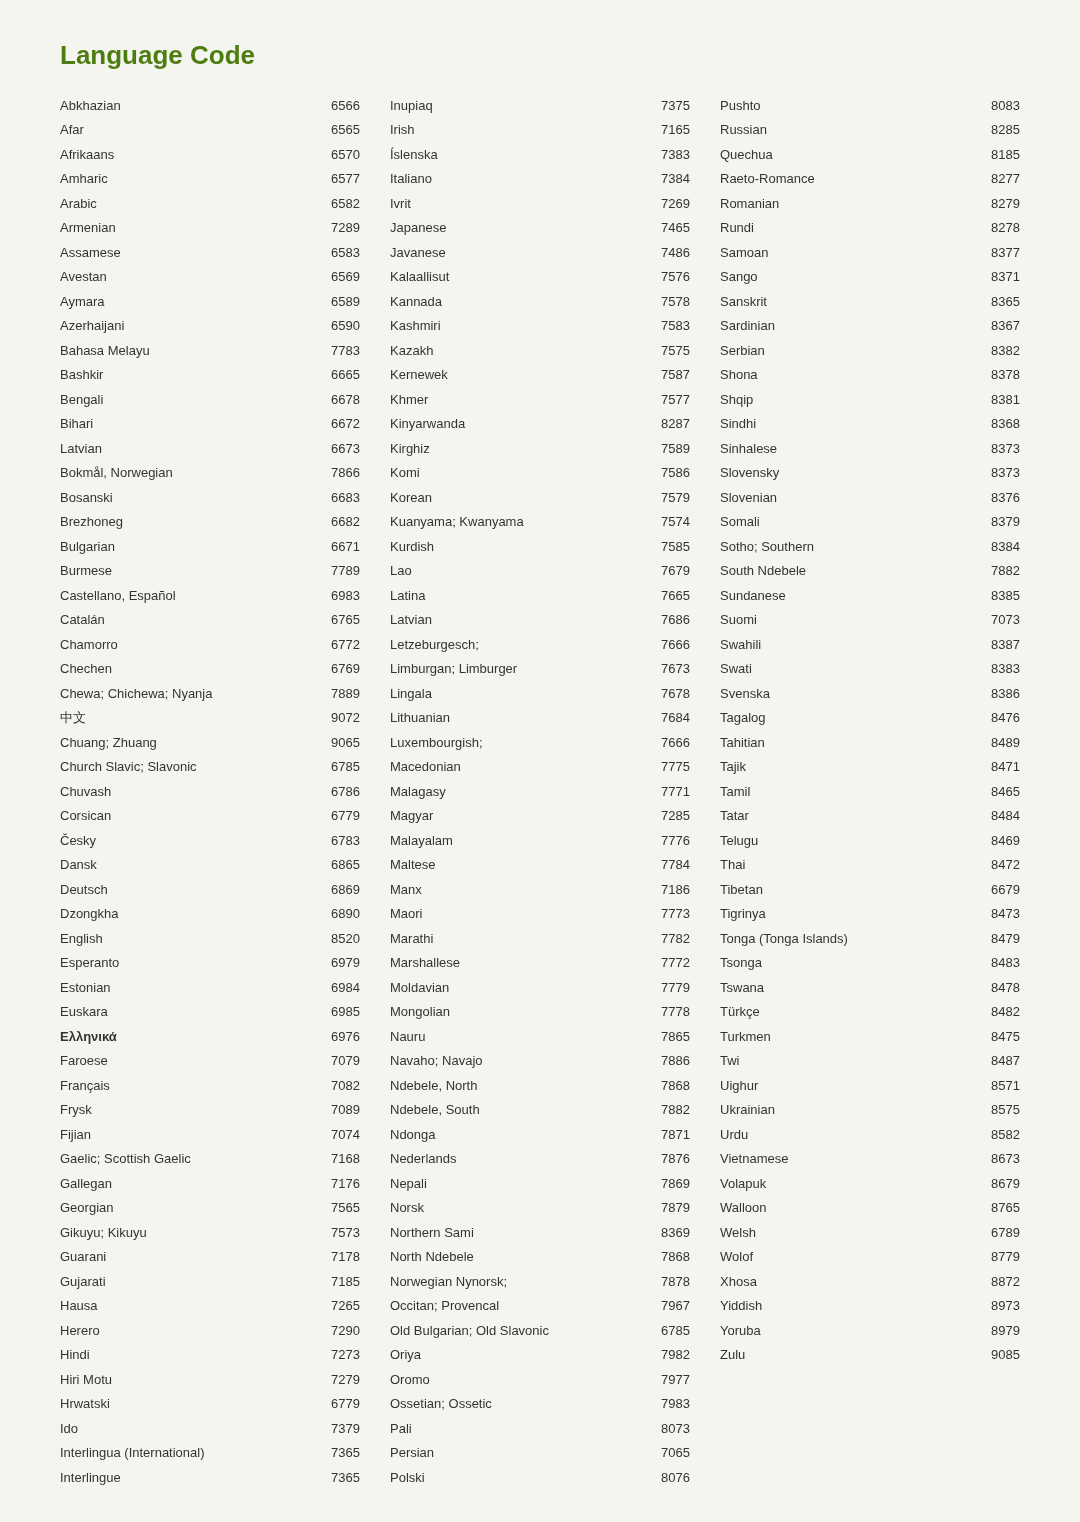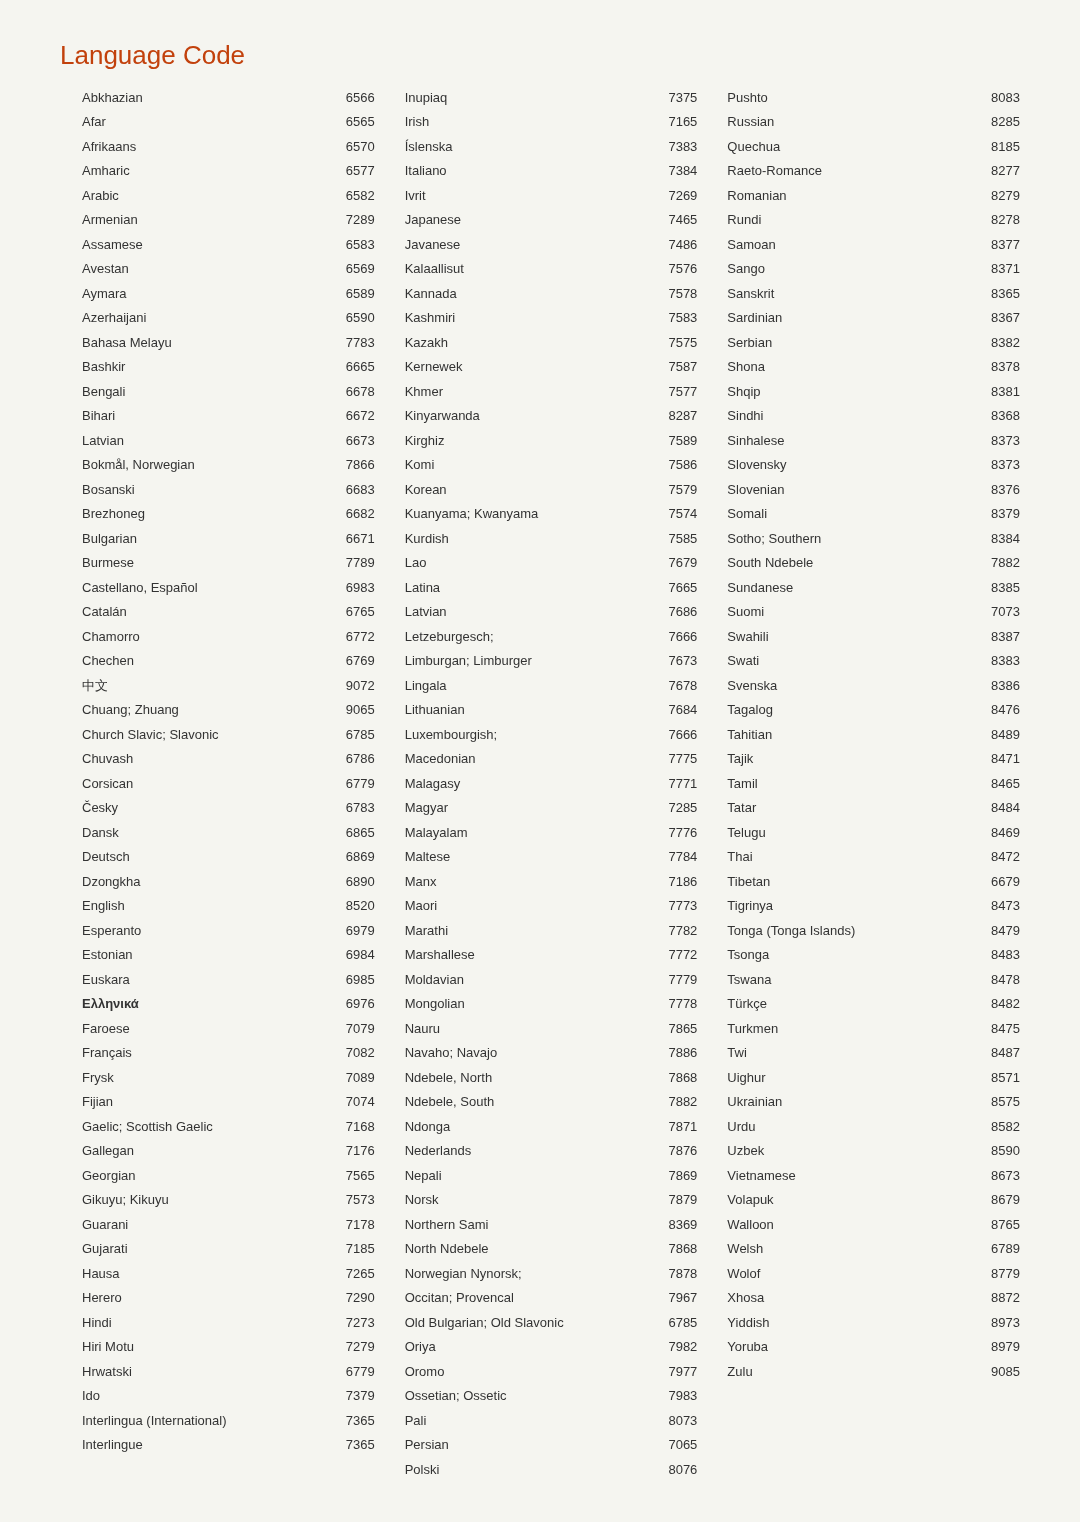--- a/index.html
+++ b/index.html
@@ -5,29 +5,28 @@
     * { margin: 0; padding: 0; box-sizing: border-box; }
     body {
       background: #f5f5f0;
       font-family: Arial, Helvetica, sans-serif;
       font-size: 13px;
       color: #222;
       padding: 40px 60px;
     }
     h1 {
       font-size: 26px;
-      font-weight: normal;
-      margin-bottom: 14px;
-      color: #c2410c;
+      font-weight: bold;
+      margin-bottom: 22px;
+      color: #4d7c0f;
     }
     .columns {
       display: flex;
       gap: 0;
       align-items: flex-start;
-      margin-left: 22px;
     }
     .col {
       flex: 1;
       padding-right: 30px;
     }
     .col:last-child {
       padding-right: 0;
     }
     .lang-row {
       display: flex;
@@ -147,20 +146,24 @@
       </div>
       <div class="lang-row">
         <span class="lang-name">Chamorro</span>
         <span class="lang-code">6772</span>
       </div>
       <div class="lang-row">
         <span class="lang-name">Chechen</span>
         <span class="lang-code">6769</span>
       </div>
       <div class="lang-row">
+        <span class="lang-name">Chewa; Chichewa; Nyanja</span>
+        <span class="lang-code">7889</span>
+      </div>
+      <div class="lang-row">
         <span class="lang-name">中文</span>
         <span class="lang-code">9072</span>
       </div>
       <div class="lang-row">
         <span class="lang-name">Chuang; Zhuang</span>
         <span class="lang-code">9065</span>
       </div>
       <div class="lang-row">
         <span class="lang-name">Church Slavic; Slavonic</span>
         <span class="lang-code">6785</span>
@@ -677,24 +680,20 @@
         <span class="lang-name">Uighur</span>
         <span class="lang-code">8571</span>
       </div>
       <div class="lang-row">
         <span class="lang-name">Ukrainian</span>
         <span class="lang-code">8575</span>
       </div>
       <div class="lang-row">
         <span class="lang-name">Urdu</span>
         <span class="lang-code">8582</span>
-      </div>
-      <div class="lang-row">
-        <span class="lang-name">Uzbek</span>
-        <span class="lang-code">8590</span>
       </div>
       <div class="lang-row">
         <span class="lang-name">Vietnamese</span>
         <span class="lang-code">8673</span>
       </div>
       <div class="lang-row">
         <span class="lang-name">Volapuk</span>
         <span class="lang-code">8679</span>
       </div>
       <div class="lang-row">

